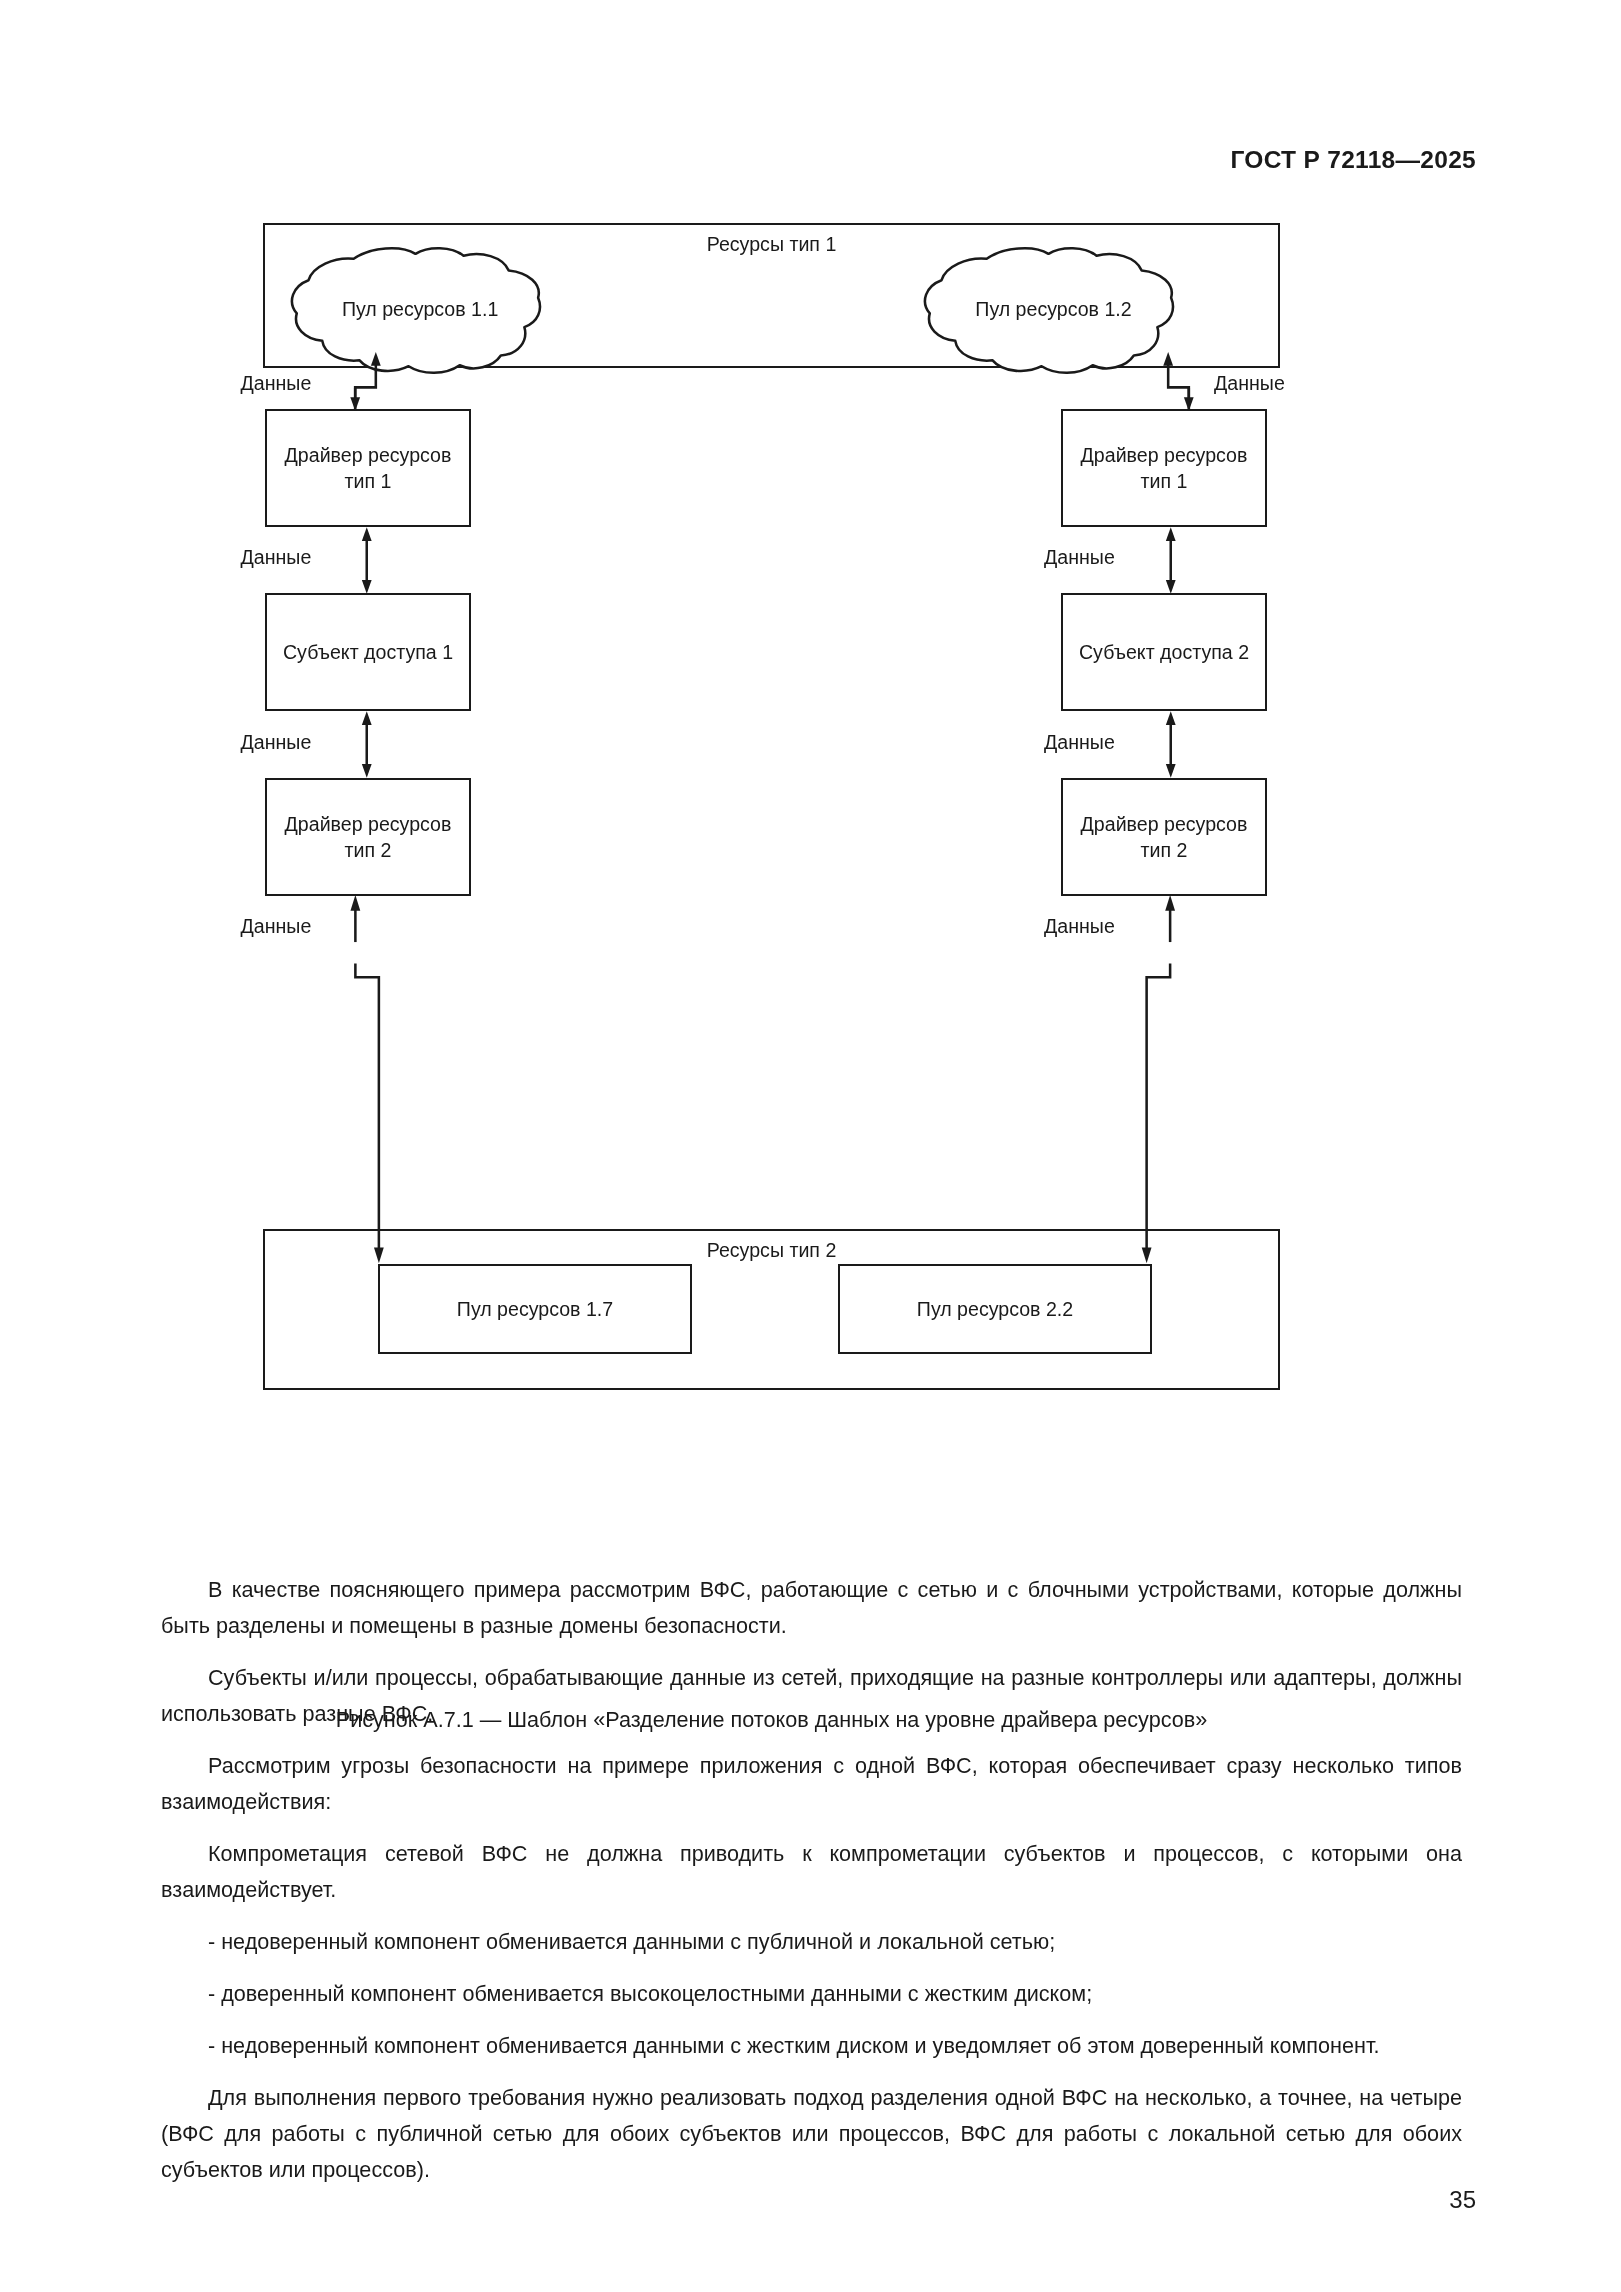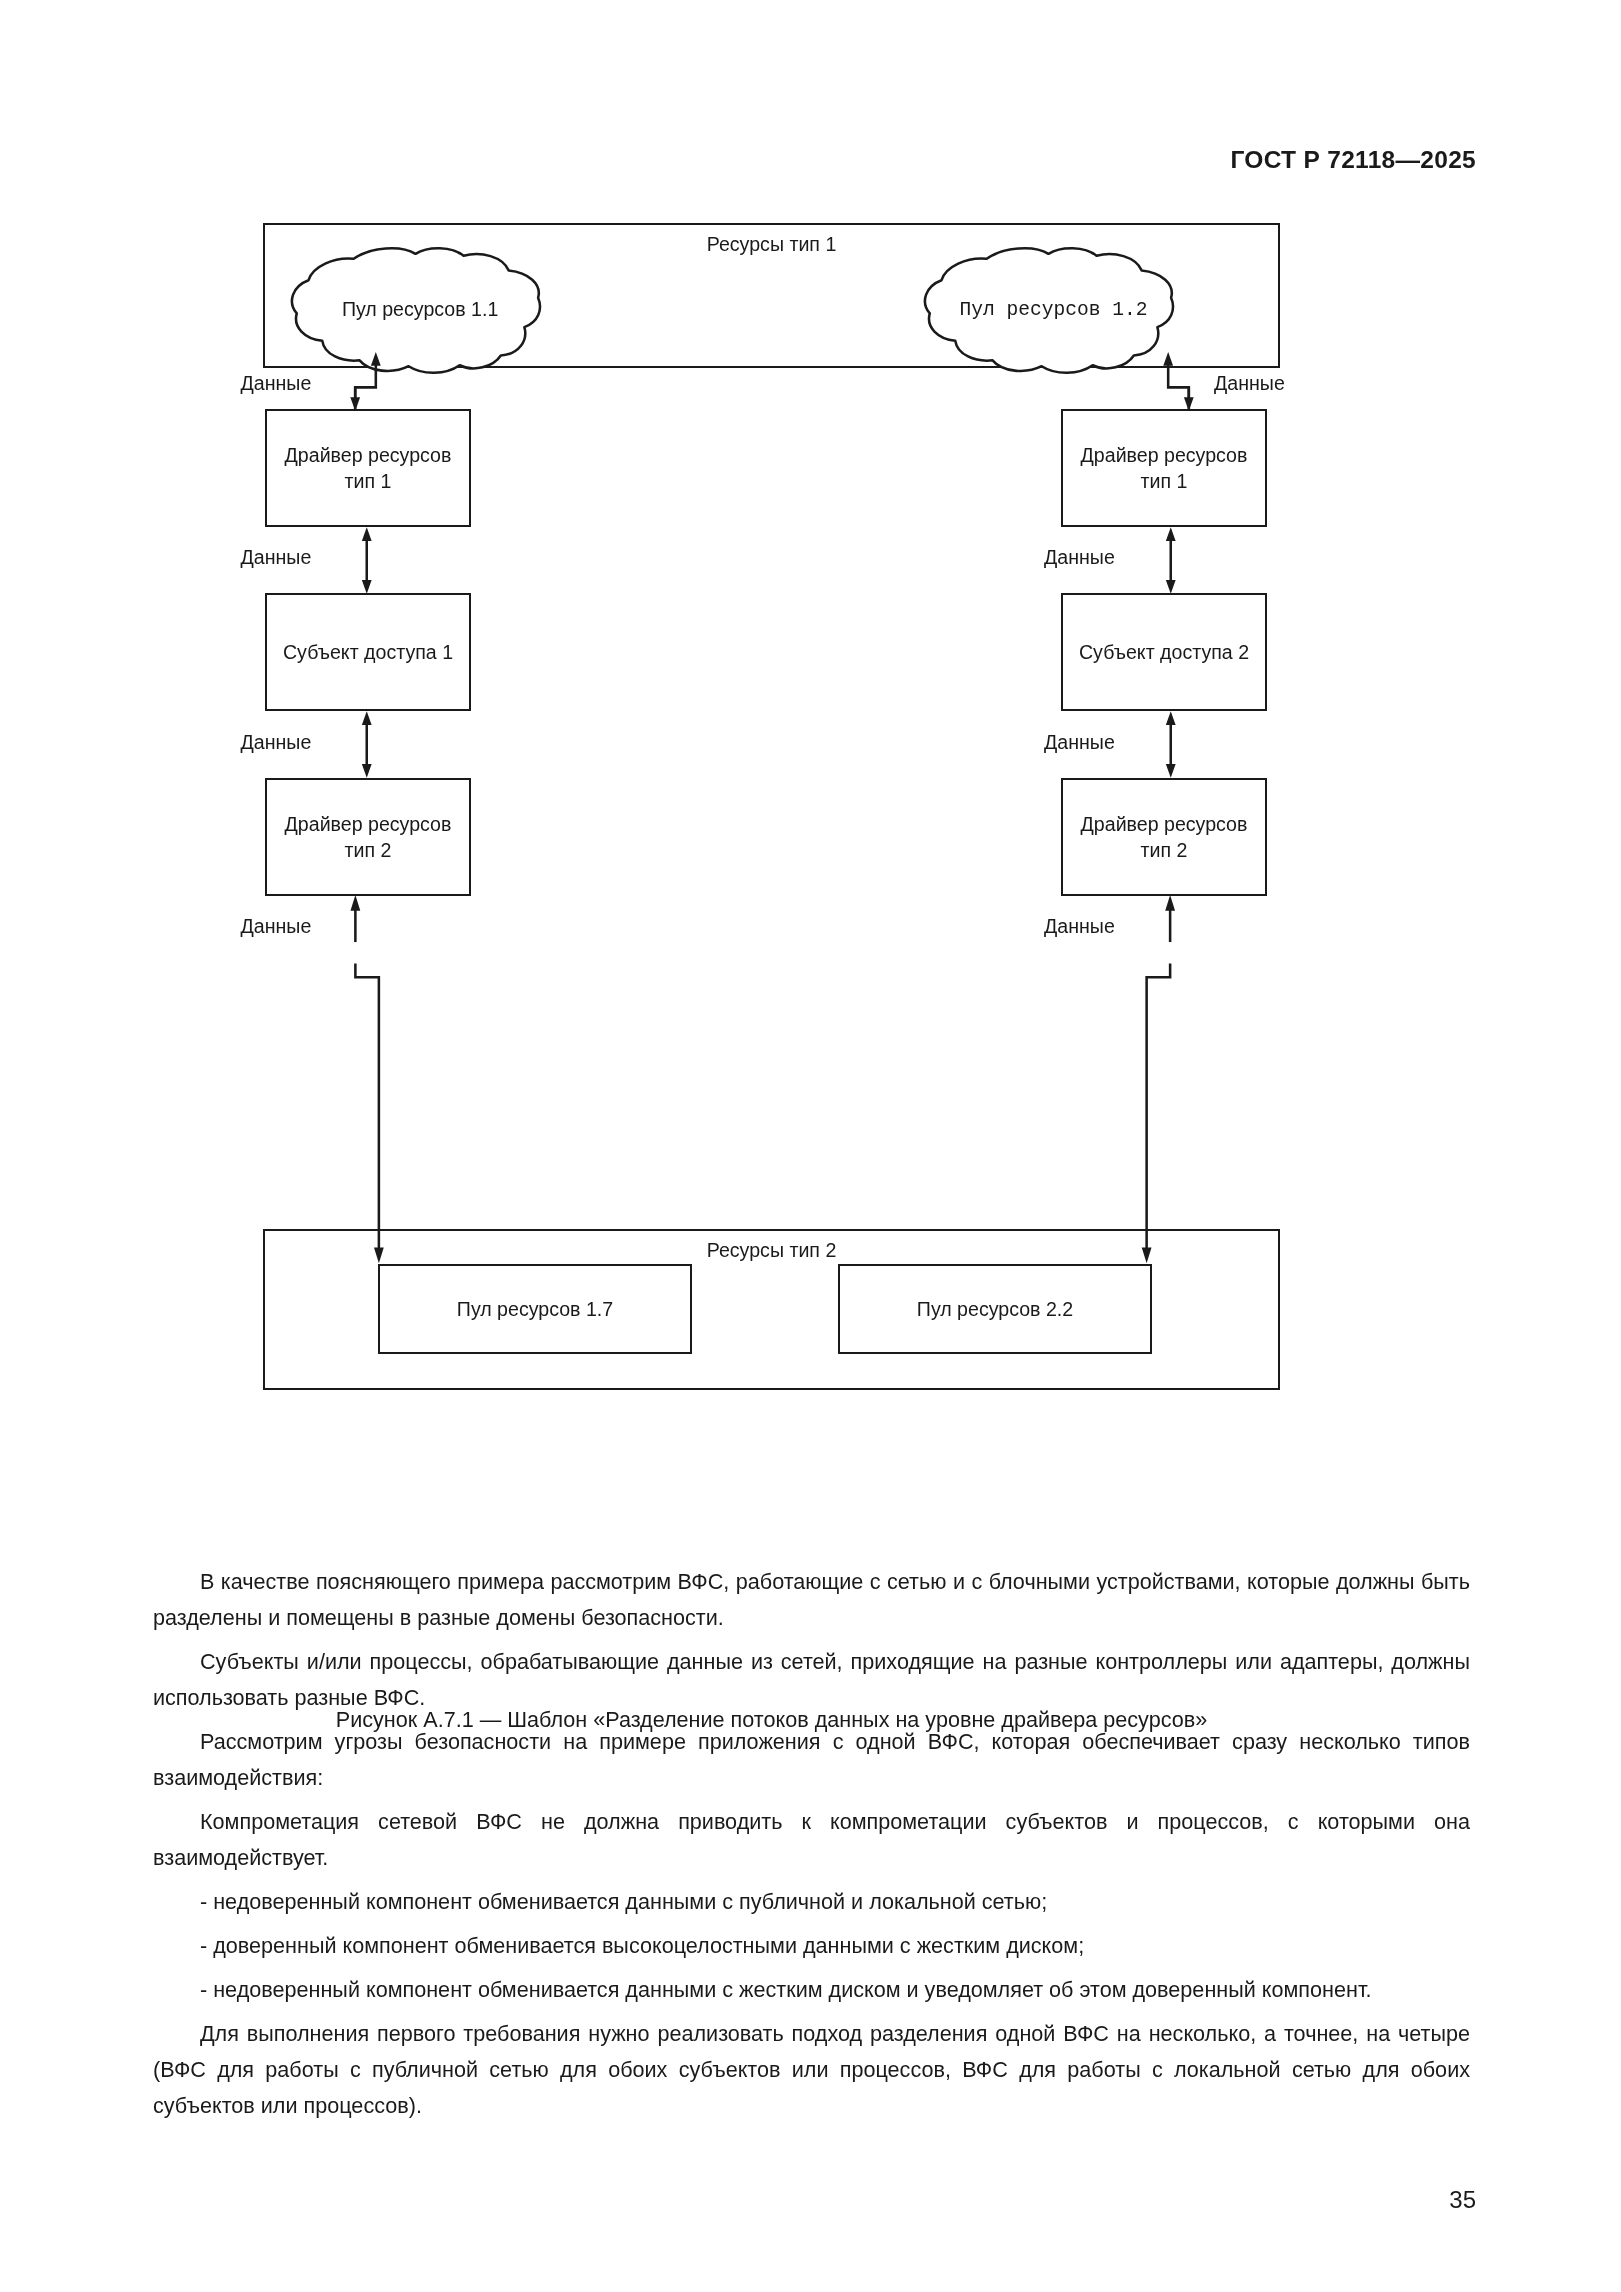--- a/index.html
+++ b/index.html
@@ -63,21 +63,21 @@
   
   #res2-frame { left: 0px;   top: 1006px; width: 1017px; height: 161px; }
 
   
   .cloud {
     position: absolute;
     width: 259px;
     height: 131px;
   }
   #cloud-1 { left: 21.6px;  top: 21.6px; }
-  #cloud-2 { left: 655px; top: 21.6px; font-family: Liberation Mono, monospace; }
+  #cloud-2 { left: 655px; top: 21.6px; }
   .cloud svg { display: block; width: 100%; height: 100%; }
   .cloud-label {
     position: absolute;
     left: 12px; right: 0;
     top: 50%;
     transform: translateY(-52%);
     text-align: center;
     font-size: 19.6px;
     white-space: nowrap;
   }
@@ -121,21 +121,21 @@
   #body-text {
     position: absolute;
     left: 145px;
     top: 1556px;
     width: 1333px;
     font-size: 21.6px;
     line-height: 36px;
     text-align: justify;
     text-justify: inter-word;
   }
-  #body-text p { margin: 8px; }
+  #body-text p { margin: 16px; }
   #body-text p.indent { text-indent: 47px; }
   #body-text p.bullet { text-indent: 47px; }
 
   #page-number {
     position: absolute;
     right: 145px;
     top: 2186px;
     font-size: 24px;
   }
 </style>

